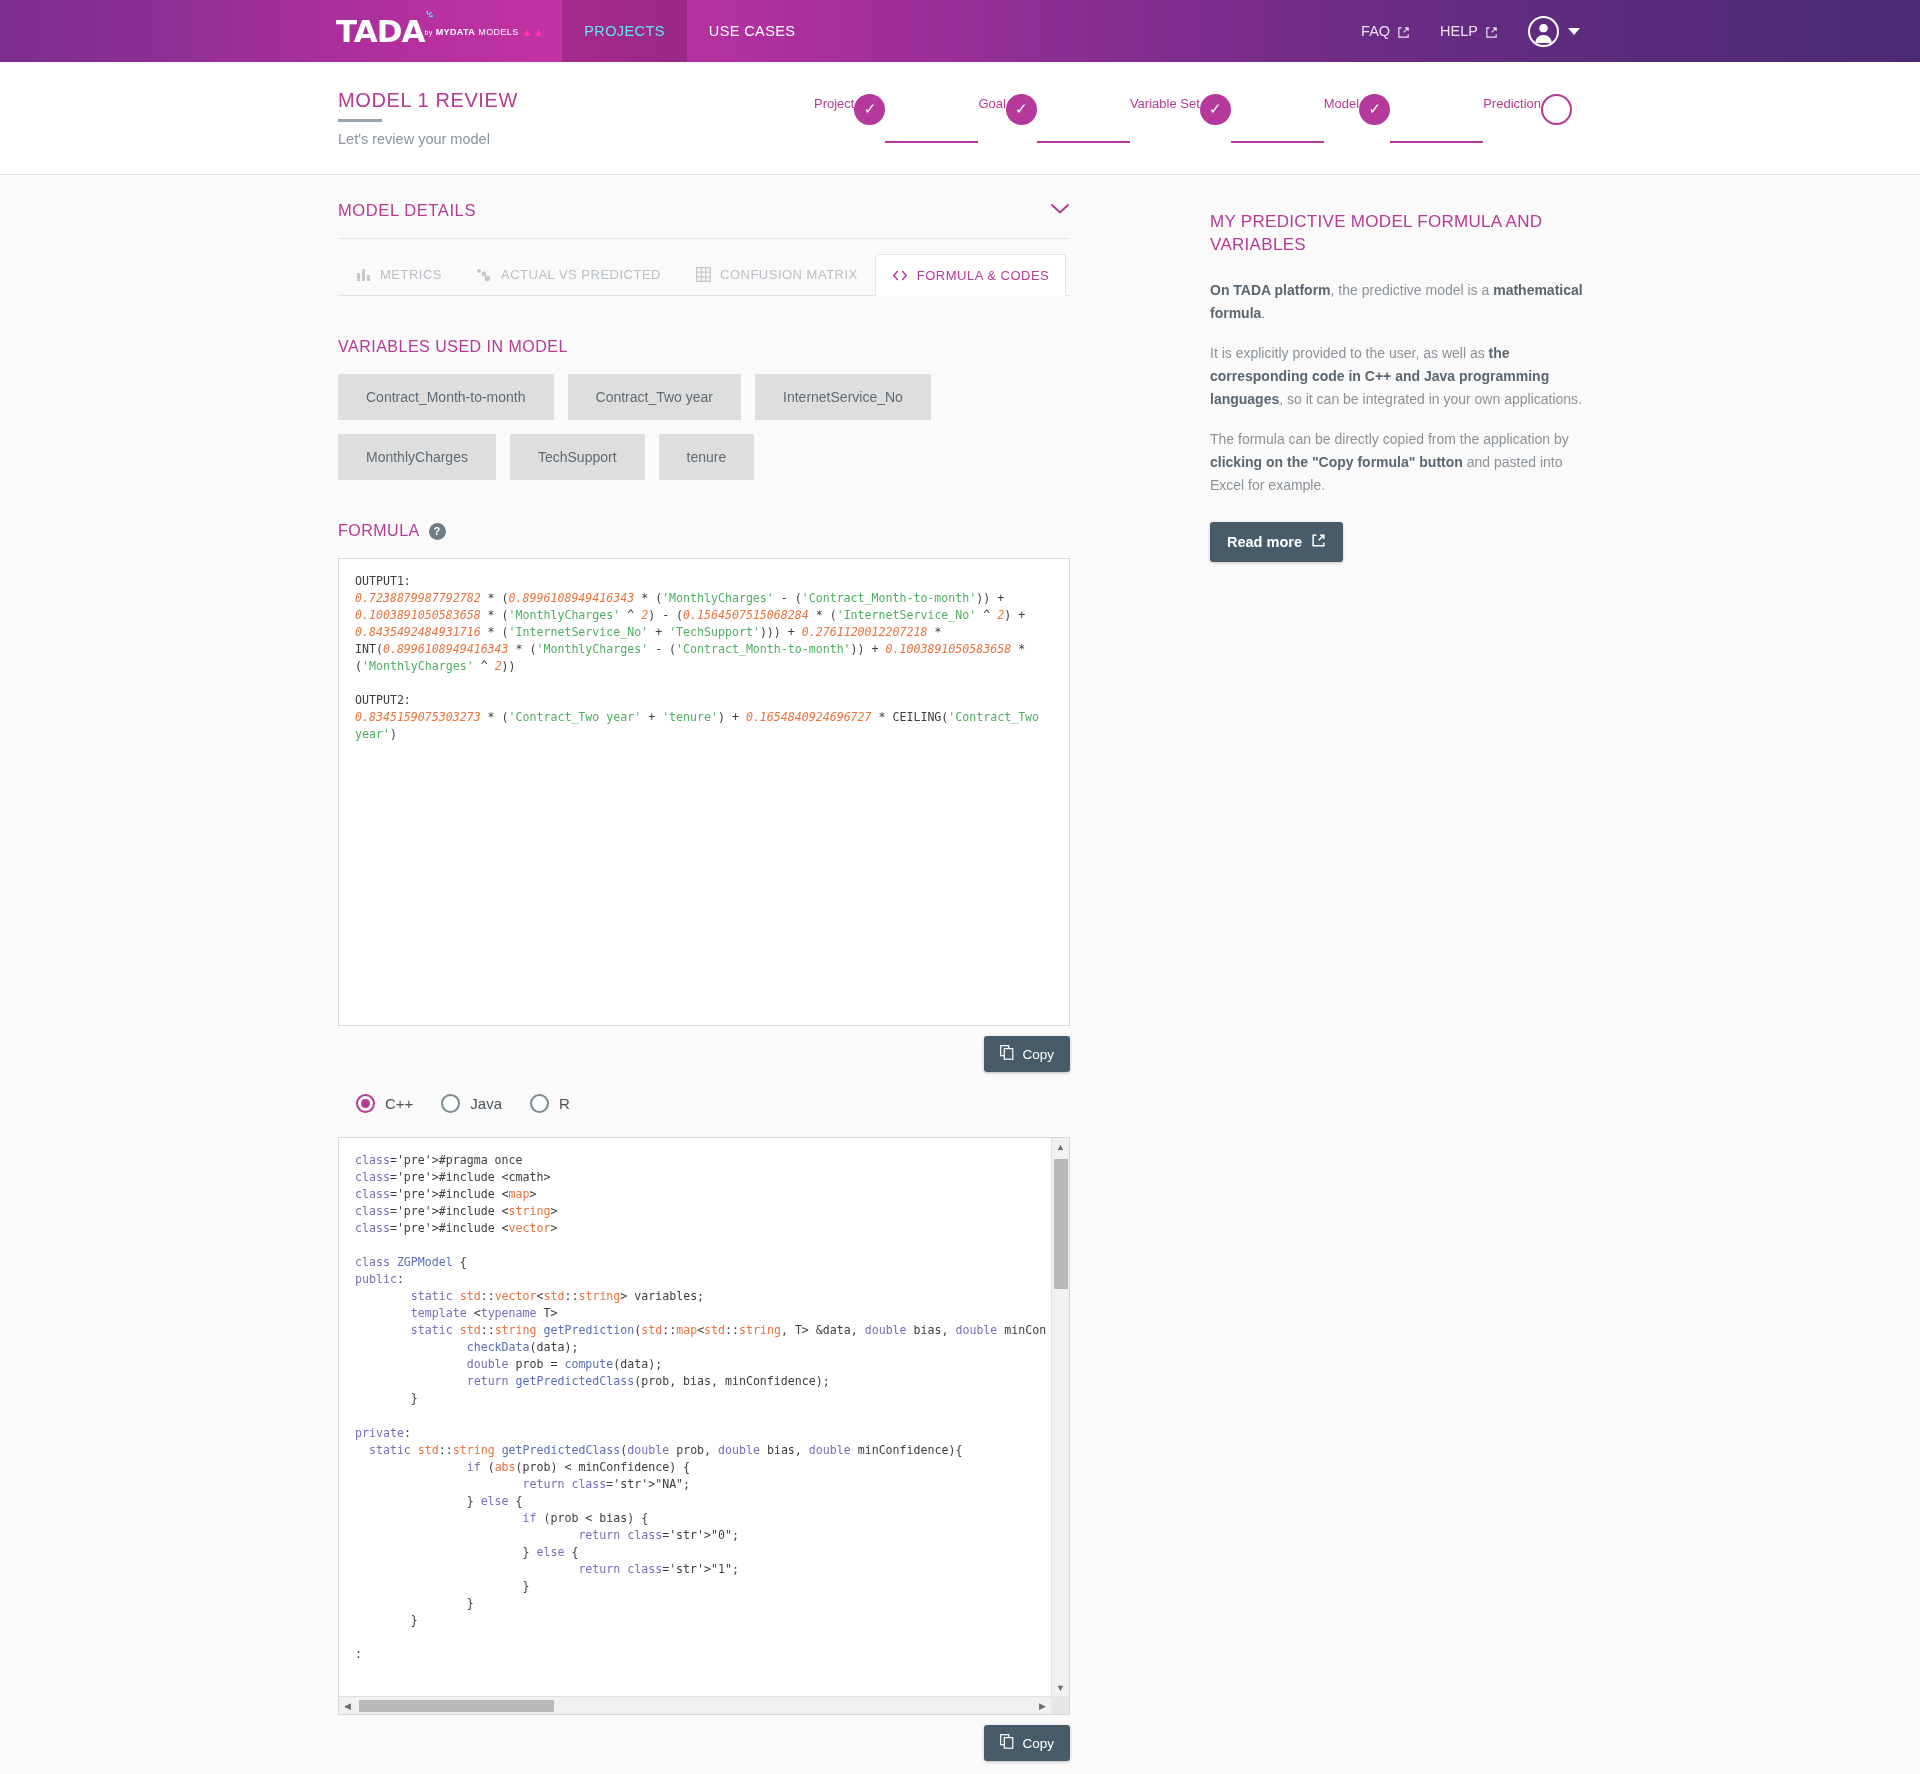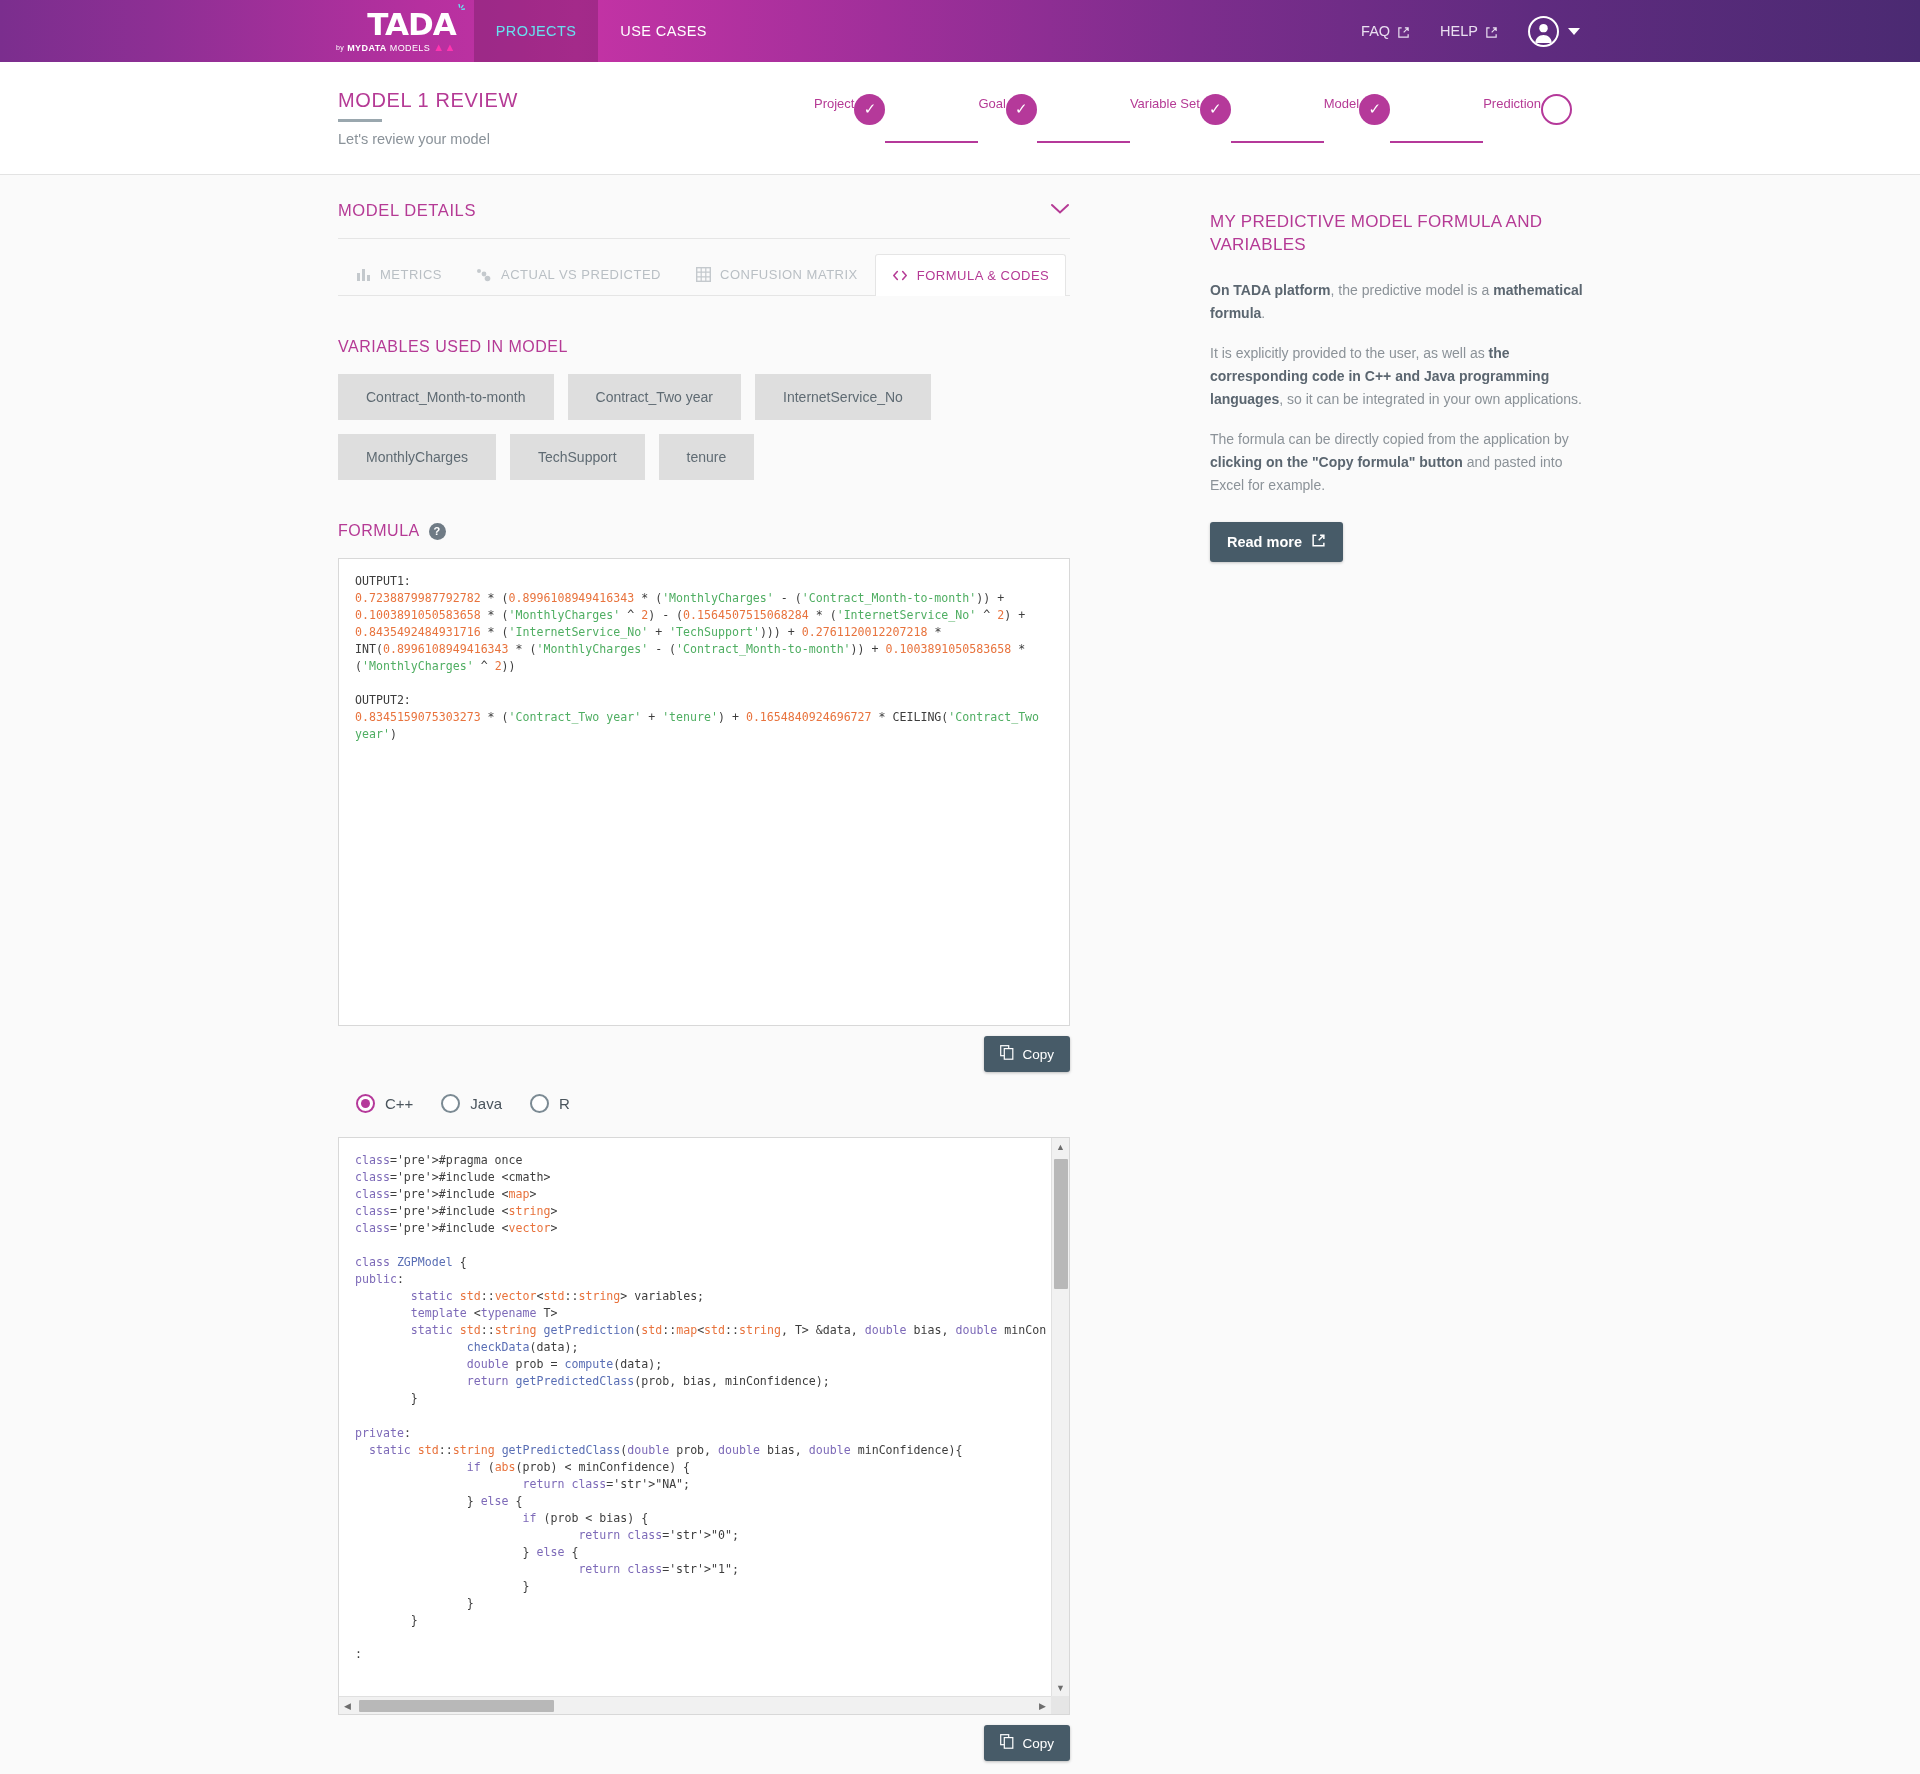--- a/index.html
+++ b/index.html
@@ -15,21 +15,21 @@
   
   .topbar {
     position: relative;
     height: 62px;
     background: linear-gradient(90deg,#7b2e8e 0%, #8d2f94 8%, #b6309f 22%, #c433a5 30%, #a02f9a 46%, #7d2d8d 62%, #5f2b7f 80%, #4b2a72 100%);
     display: flex;
     align-items: stretch;
   }
   .nav-left { display:flex; align-items:stretch; margin-left: 336px; }
   .logo-cell {
-    display:flex; flex-direction:column; justify-content:center; align-items:flex-end;
+    display:flex; flex-direction:row; justify-content:center; align-items:center;
     padding: 0 18px 0 0;
     min-width: 118px;
   }
   .logo-word {
     font-family: "DejaVu Sans", sans-serif;
     font-weight: 800;
     font-size: 31px;
     letter-spacing: -1px;
     line-height: 1;
     color: #ffffff;
@@ -130,21 +130,21 @@
     background:#dedede; color:#5f6b73; font-size:14px;
     padding:15px 28px; white-space:nowrap;
   }
 
   .codebox {
     width:732px; background:#ffffff; border:1px solid #d8d8d8;
     font-family:"DejaVu Sans Mono", monospace; font-size:11.6px; line-height:1.47;
     padding:14px 16px; color:#3d3d3d; position:relative; overflow:hidden;
   }
   .formula-box { height:468px; white-space:pre-wrap; word-break:break-word; }
-  .num { color:#e8733d; }
+  .num { color:#e8733d;font-style:italic; }
   .var { color:#4fae62; }
 
   .copy-row { width:732px; display:flex; justify-content:flex-end; margin-top:10px; }
   .copy-btn {
     background:#475b68; color:#ffffff; border:none; border-radius:3px;
     padding:9px 16px; font-size:13.5px; display:flex; align-items:center; gap:8px; cursor:pointer;
     box-shadow:0 1px 3px rgba(0,0,0,.25);
     font-family:"Liberation Sans", sans-serif;
   }
 

